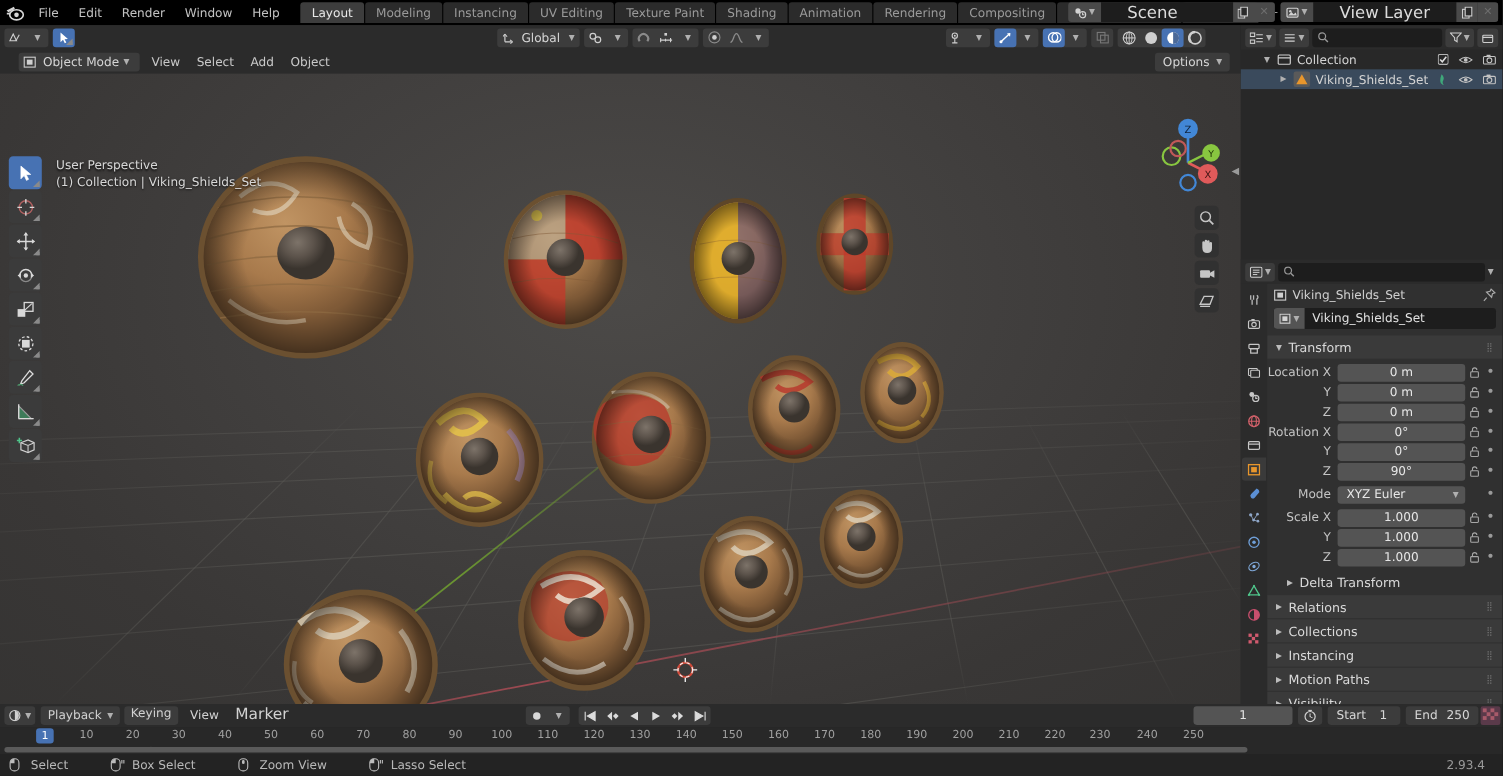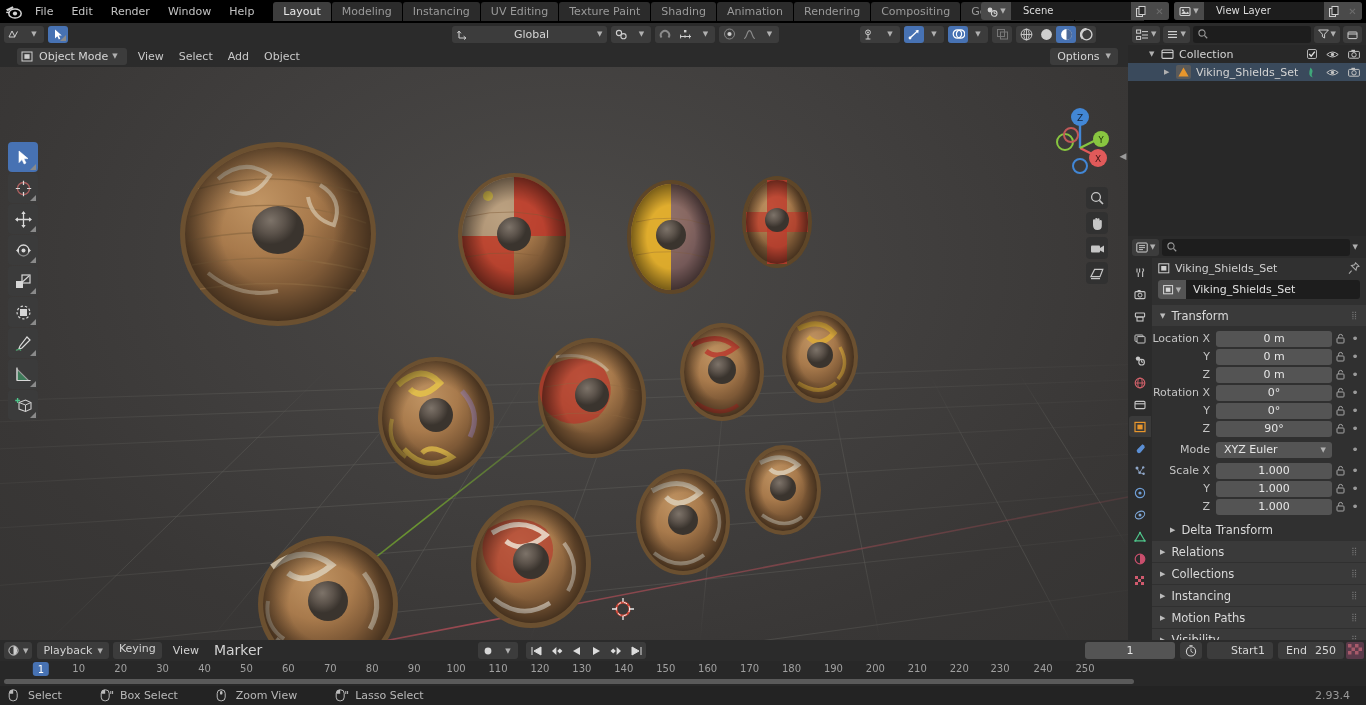--- a/index.html
+++ b/index.html
@@ -47,21 +47,21 @@
     display: flex; align-items: center; height: 18px;
     background: #282828; border-radius: 3px; overflow: hidden;
   }
   .id-icon {
     width: 30px; height: 18px; background: #4a4a4a;
     display: flex; align-items: center; justify-content: center; gap: 2px;
     color: #d2d2d2; font-size: 9px;
   }
   .id-name {
     background: #1d1d1d; height: 18px; line-height: 18px;
-    padding: 0 12px; color: #dcdcdc; font-size: 10px; min-width: 120px;
+    padding: 0 24px; color: #dcdcdc; font-size: 15px; min-width: 120px;
   }
   .id-btn {
     width: 19px; height: 18px; background: #4a4a4a;
     display: flex; align-items: center; justify-content: center;
     color: #cfcfcf; font-size: 10px;
   }
   .id-btn.dim { color: #6d6d6d; }
 
   
   .viewport-wrap {
@@ -367,21 +367,21 @@
       </div>
       <div class="tool-btn" style="width:20px;height:17px;border-radius:3px;background:#4772b3;">
         <svg width="9" height="11" viewBox="0 0 9 11">
             <path d="M1 0.6 L1 9.4 L3.3 7.2 L4.9 10.4 L6.3 9.6 L4.7 6.6 L7.8 6.4 Z" fill="#fff"></path>
           </svg>
       </div>
 
       <div style="flex:1"></div>
 
       <div style="position:absolute; left:452px; display:flex; align-items:center;">
-        <div class="hdr-group" style="padding:0 5px;gap:40px;">
+        <div class="hdr-group" style="padding:0 5px;">
           <span style="display:flex;align-items:center;">
             <svg width="12" height="11" viewBox="0 0 12 11">
               <path d="M2 9 L2 3 M2 9 L8 9" stroke="#cfcfcf" stroke-width="1.1" fill="none"></path>
               <path d="M2 2 L4 4.4 M2 2 L0.3 4.2" stroke="#cfcfcf" stroke-width="1" fill="none"></path>
               <path d="M9 9 L6.6 7.2 M9 9 L7 10.6" stroke="#cfcfcf" stroke-width="1" fill="none"></path>
             </svg>
           </span>
           <span style="color:#d5d5d5;font-size:11px;padding:0 8px 0 5px;">Global</span>
           <span class="caret">▼</span>
         </div>
@@ -731,20 +731,24 @@
         <g>
           <ellipse cx="783" cy="423" rx="38" ry="45" fill="#6b5030"></ellipse>
           <ellipse cx="783" cy="423" rx="34" ry="41" fill="url(#woodG)"></ellipse>
           <path d="M760 396 q22 -12 38 2 q-18 14 -28 4" fill="none" stroke="#ddd2bd" stroke-width="4.5" opacity="0.8"></path>
           <path d="M762 448 q22 16 40 2" fill="none" stroke="#ddd2bd" stroke-width="3.5" opacity="0.68"></path>
           <ellipse cx="783" cy="423" rx="34" ry="41" fill="url(#shadeG)"></ellipse>
           <ellipse cx="783" cy="421" rx="13" ry="13" fill="url(#bossG)"></ellipse>
         </g>
       </svg>
 
+      <div class="vp-overlay-text">
+        <div>User Perspective</div>
+        <div>(1) Collection | Viking_Shields_Set</div>
+      </div>
 
       <div class="vp-toolbar">
         <div class="tool-btn active">
           <svg width="13" height="15" viewBox="0 0 13 15">
               <path d="M2 1 L2 12.6 L5 9.6 L7.1 14 L9 13 L6.9 8.8 L11 8.6 Z" fill="#fff" stroke="#fff" stroke-width="0.6"></path>
             </svg>
         </div>
         <div class="tool-btn">
           <svg width="17" height="17" viewBox="0 0 17 17">
             <circle cx="8.5" cy="8.5" r="6" fill="none" stroke="#b06060" stroke-width="1.3"></circle>
@@ -1330,21 +1334,21 @@
       <div style="position:absolute;right:22px;display:flex;align-items:center;gap:5px;">
         <div class="tl-frame-field" style="width:90px;">1</div>
         <div class="hdr-icon-btn" style="background:#3c3c3c;border-radius:3px;width:22px;">
           <svg width="12" height="12" viewBox="0 0 12 12">
             <circle cx="6" cy="6.4" r="4.6" fill="none" stroke="#cfcfcf" stroke-width="1.1"></circle>
             <path d="M6 3.6 L6 6.4 L8.2 7.6" stroke="#cfcfcf" stroke-width="1"></path>
             <path d="M4.4 0.8 L7.6 0.8" stroke="#cfcfcf" stroke-width="1.2"></path>
           </svg>
         </div>
         <div class="tl-se" style="width:66px;">
-          <span style="padding-left:24px;">Start</span>
+          <span style="padding-left:8px;">Start</span>
           <span style="margin-left:auto;padding-right:12px;">1</span>
         </div>
         <div class="tl-se" style="width:66px;">
           <span style="padding-left:8px;">End</span>
           <span style="margin-left:auto;padding-right:8px;">250</span>
         </div>
       </div>
 
       <div style="position:absolute;right:2px;width:18px;height:17px;background:#5a3a4a;border-radius:2px;">
         <svg width="18" height="17" viewBox="0 0 18 17">

